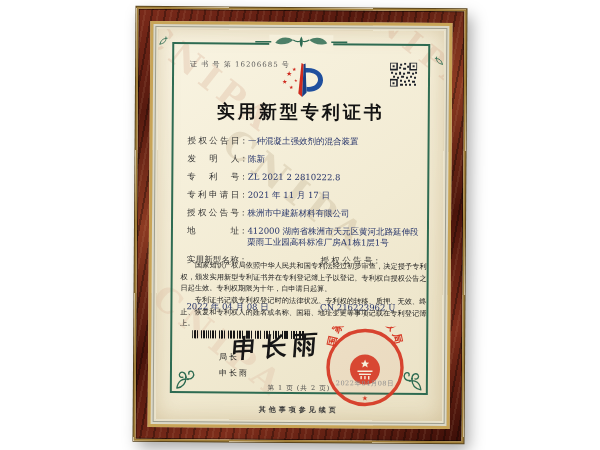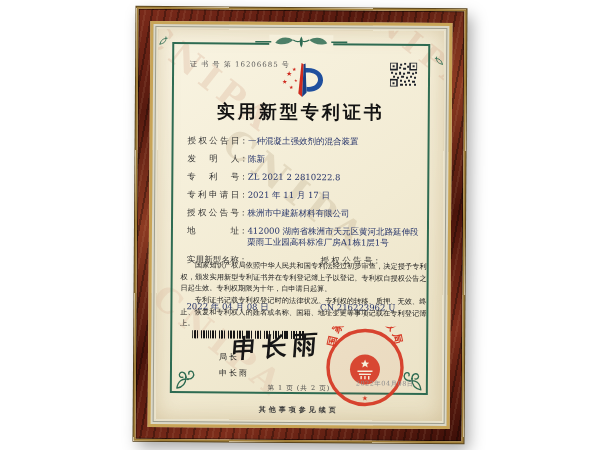--- a/index.html
+++ b/index.html
@@ -49,21 +49,21 @@
          line-height:1.62;color:#222;text-align:justify;}
   .paras p{margin:0;text-indent:2em;}
   .barcode{position:absolute;left:36px;top:301px;width:112px;height:8px;z-index:2;
            background:
              repeating-linear-gradient(90deg,#161616 0 1px,transparent 1px 2px,#161616 2px 4px,transparent 4px 5px,#161616 5px 6px,transparent 6px 9px),
              repeating-linear-gradient(90deg,transparent 0 3px,#161616 3px 4px,transparent 4px 13px);}
   .signer{position:absolute;left:36px;top:320px;z-index:2;font-size:8px;color:#222;line-height:16px;letter-spacing:2px;margin-left:27px;}
   .signature{position:absolute;left:76px;top:300px;z-index:3;font-size:25px;color:#161616;
              transform:rotate(-4deg) skewX(-8deg);letter-spacing:5px;font-weight:600;}
   .seal{position:absolute;left:168px;top:296px;width:82px;height:82px;z-index:2;}
-  .seal-date{position:absolute;left:160px;top:349px;width:98px;text-align:right;z-index:4;
+  .seal-date{position:absolute;left:160px;top:349px;width:98px;text-align:center;z-index:4;
              font-size:6.5px;color:#8d8d8d;letter-spacing:.5px;}
   .page-ind{position:absolute;left:0;top:354px;width:100%;text-align:center;z-index:2;
             font-size:6.5px;color:#444;letter-spacing:1px;}
   .cont-note{position:absolute;left:0;bottom:5px;width:100%;text-align:center;z-index:2;
              font-size:7px;color:#3c3c3c;letter-spacing:3px;font-weight:bold;}
 </style>
 </head>
 <body>
 
 <div class="photo">

